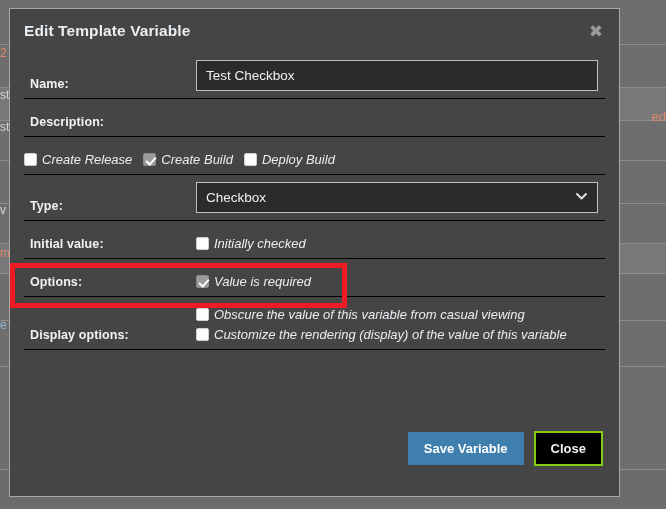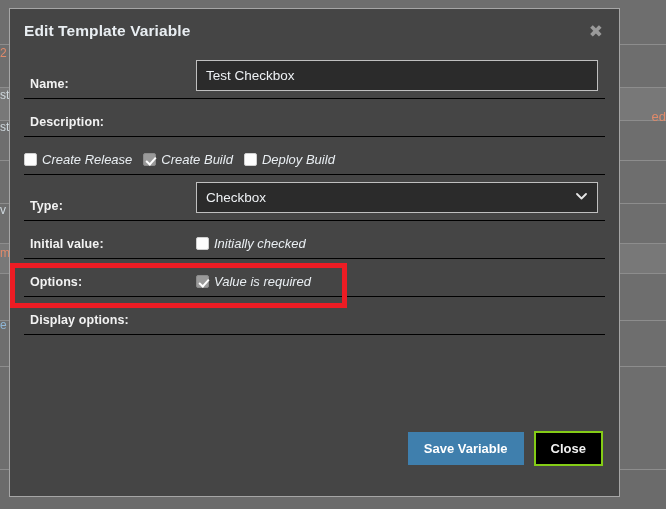--- a/index.html
+++ b/index.html
@@ -349,20 +349,32 @@
           <label class="cb-item">
             <span class="cb-box checked"></span>
             <span class="cb-label">Value is required</span>
           </label>
         </div>
       </div>
     </div>
 
     <div class="form-row">
       <div class="row-label">Display options:</div>
+      <div class="row-field">
+        <div class="cb-stack">
+          <label class="cb-item">
+            <span class="cb-box"></span>
+            <span class="cb-label">Obscure the value of this variable from casual viewing</span>
+          </label>
+          <label class="cb-item">
+            <span class="cb-box"></span>
+            <span class="cb-label">Customize the rendering (display) of the value of this variable</span>
+          </label>
+        </div>
+      </div>
     </div>
 
     <div id="annotation-highlight"></div>
   </div>
 
   <div id="modal-footer">
     <button class="btn btn-primary">Save Variable</button>
     <button class="btn btn-secondary">Close</button>
   </div>
 

